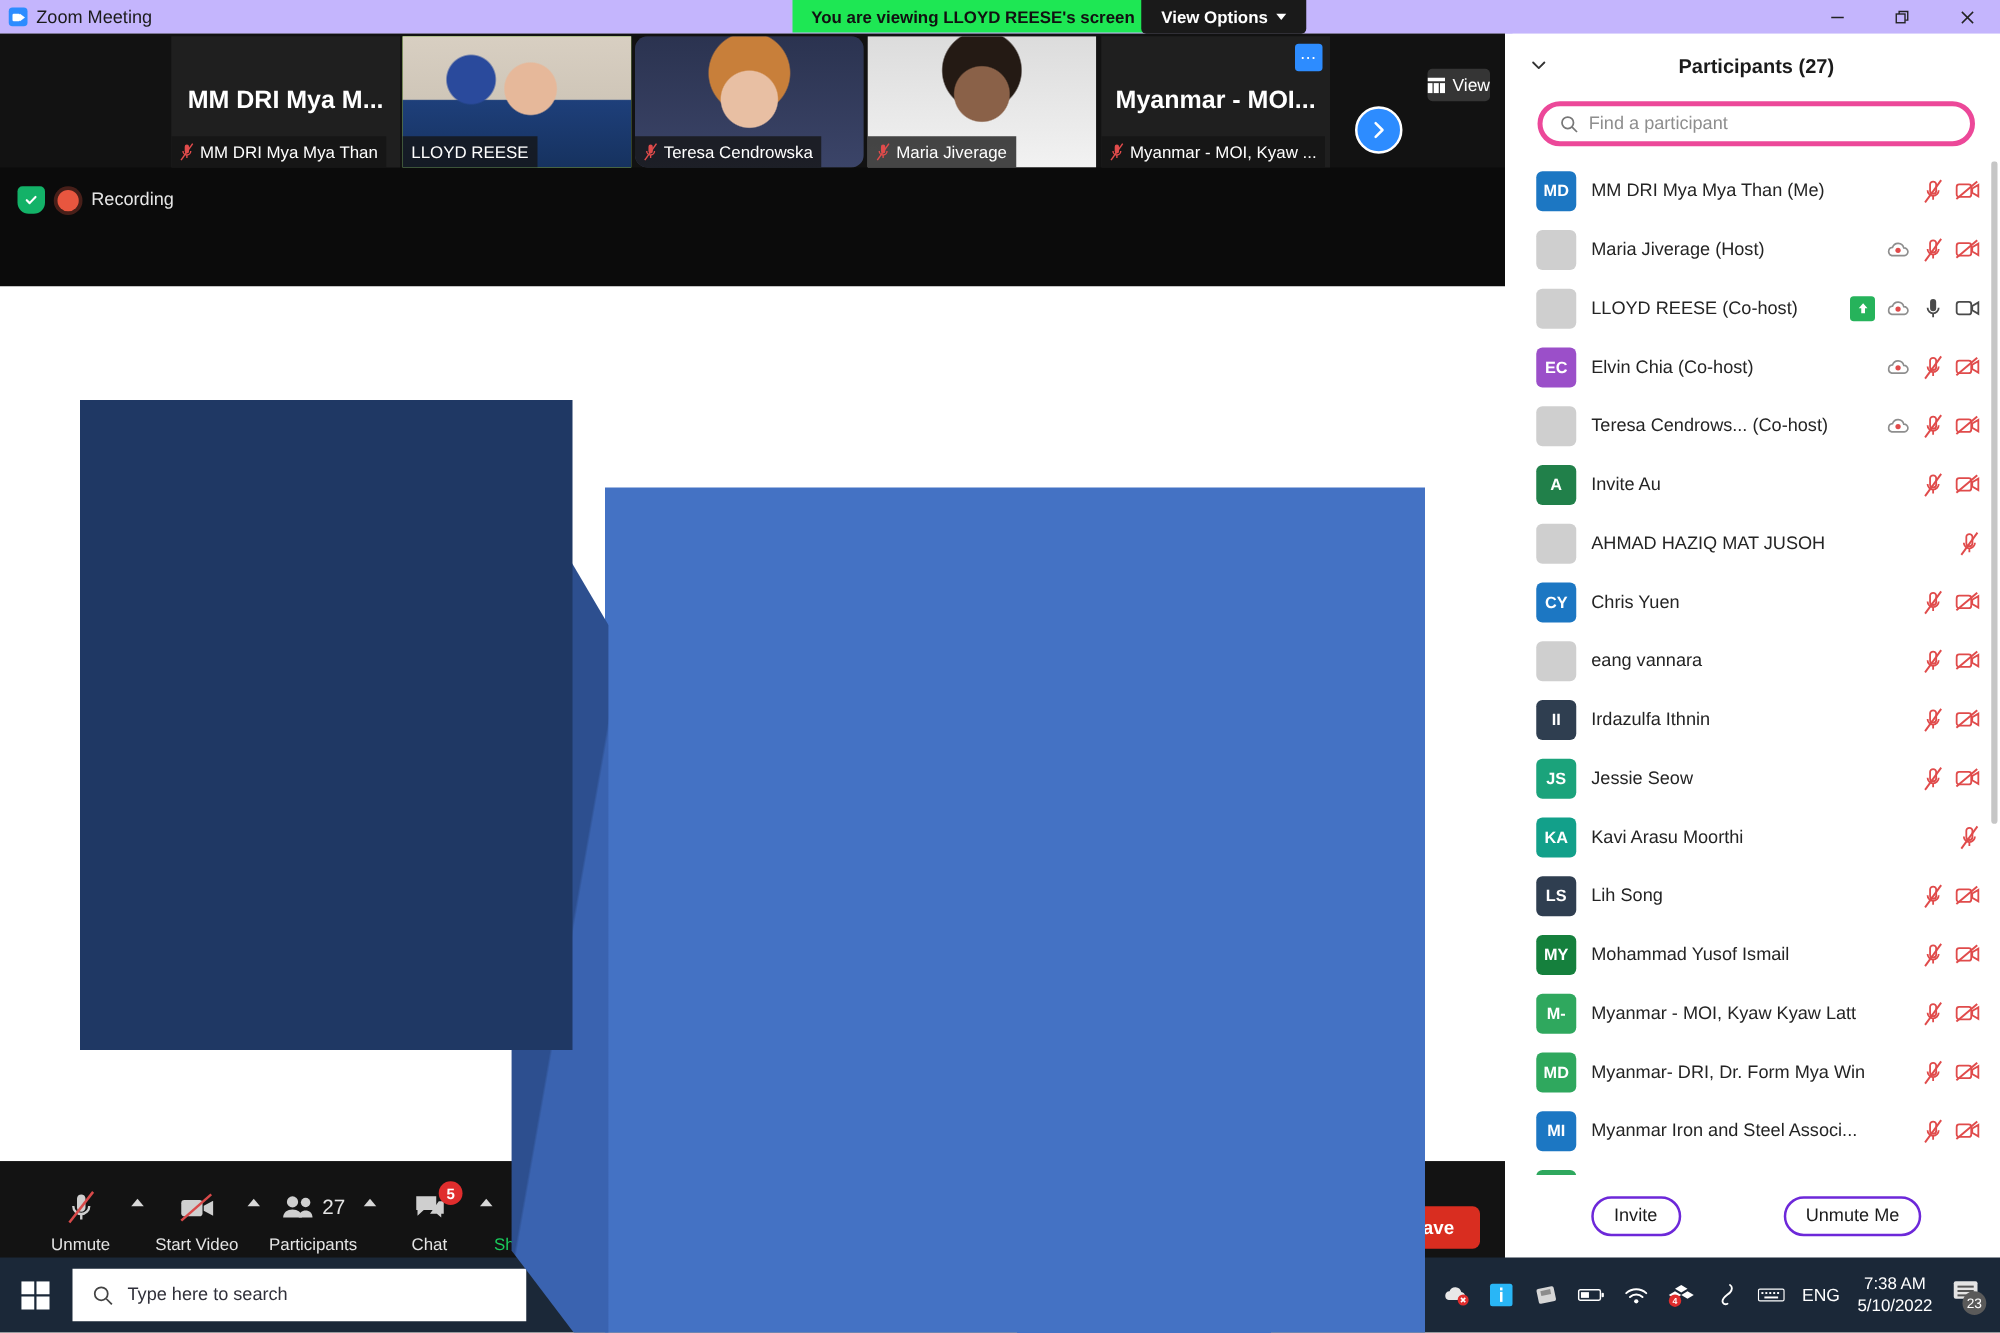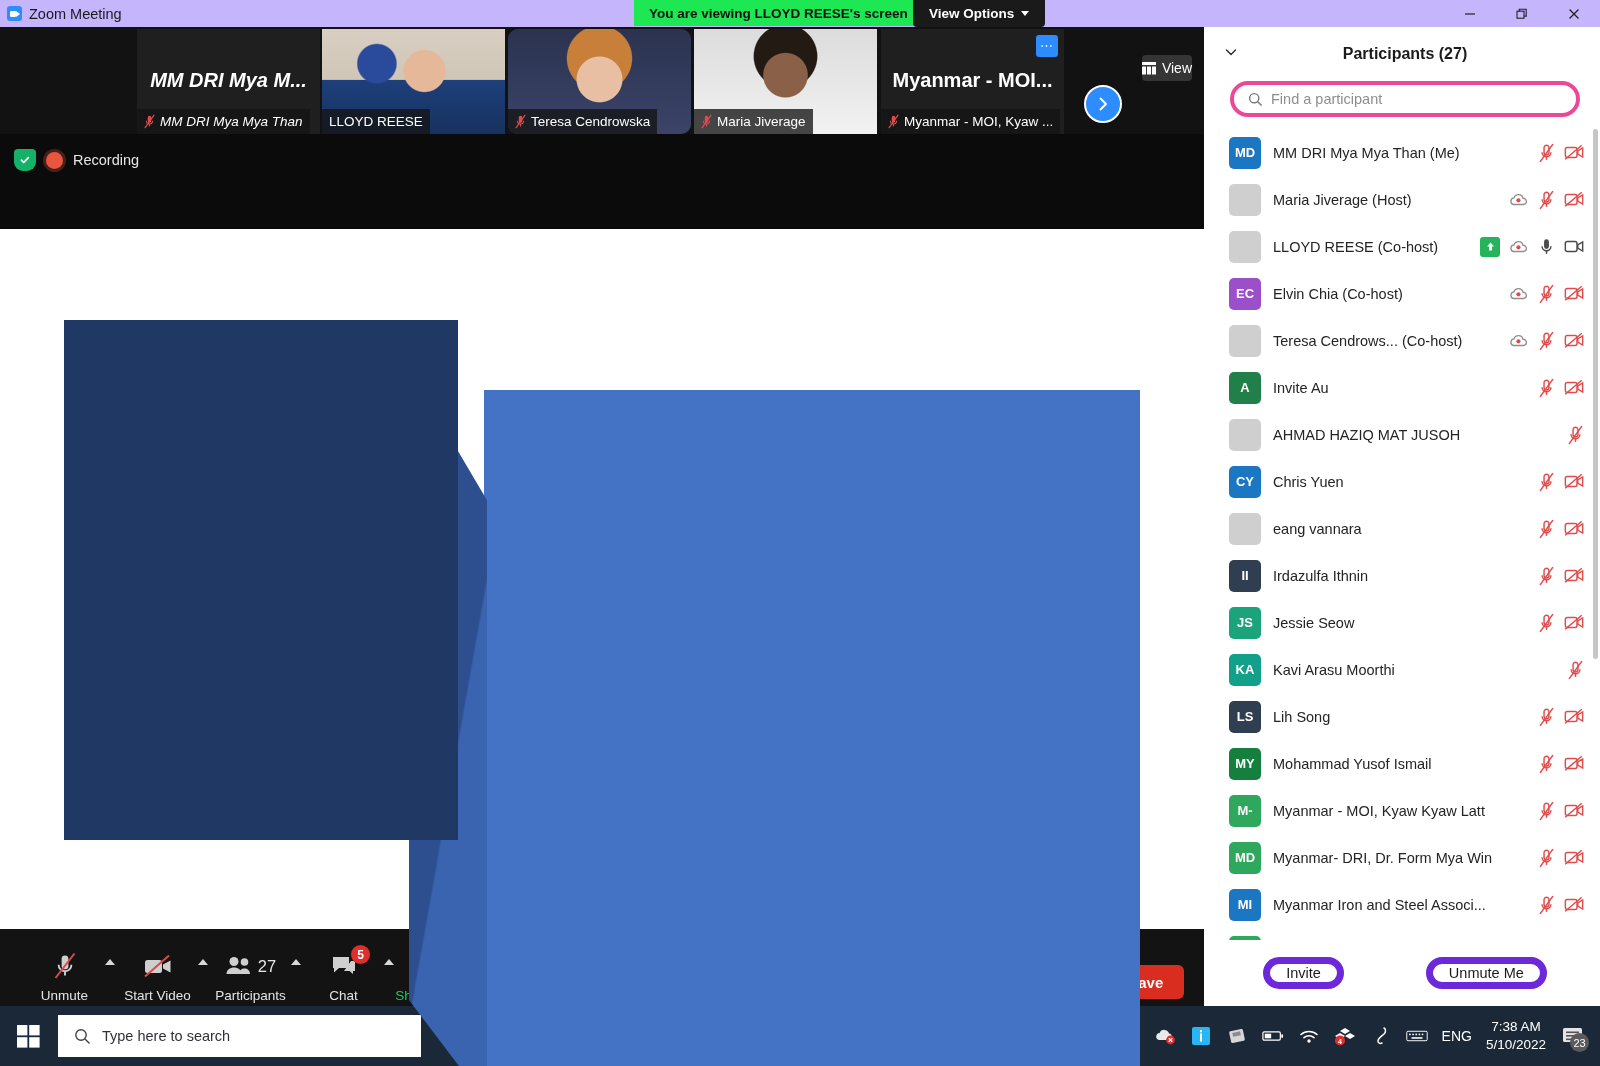--- a/index.html
+++ b/index.html
@@ -62,21 +62,21 @@
 
   
   .strip {
     position: absolute; left: 0; top: 0; width: 1204px; height: 107px;
     background: #121212;
   }
   .thumb {
     position: absolute; top: 2px; height: 105px; width: 183px;
     background: #1f1f1f; overflow: hidden;
   }
-  .thumb.t0 { left: 137px; font-style: italic; }
+  .thumb.t0 { left: 137px; }
   .thumb.t1 { left: 322px; }
   .thumb.t2 { left: 508px; border-radius: 10px; }
   .thumb.t3 { left: 694px; }
   .thumb.t4 { left: 881px; }
   .thumb.active { outline: 2px solid #9BD35A; outline-offset: -2px; }
 
   .thumb-name-big {
     position: absolute; left: 0; right: 0; top: 40px; text-align: center;
     color: #fff; font-size: 20px; font-weight: bold;
     white-space: nowrap; overflow: hidden;
@@ -281,21 +281,21 @@
   }
   .scroll-thumb {
     position: absolute; right: 2px; top: 0px; width: 5px; height: 530px;
     background: #c6c6c6; border-radius: 3px;
   }
   .panel-foot {
     height: 66px; flex: none; display: flex; align-items: center;
     justify-content: center; gap: 82px; border-top: 0;
   }
   .pbtn {
-    min-width: 72px; height: 32px; border: 7px solid #6d28d9;
+    min-width: 72px; height: 32px; border: 2px solid #6d28d9;
     border-radius: 16px; background: #fff; font-size: 14.5px;
     color: #1b1b1b; font-family: inherit; padding: 0 16px;
   }
 
   
   .taskbar {
     position: absolute; left: 0; bottom: 0; width: 1600px; height: 60px;
     background: #1b2838; display: flex; align-items: center;
   }
   .start-btn {
@@ -322,21 +322,21 @@
     padding-right: 14px;
   }
   .tray-ic { width: 22px; height: 22px; display: flex; align-items: center;
     justify-content: center; position: relative; }
   .tray-lang { color: #fff; font-size: 14px; }
   .tray-clock {
     color: #fff; font-size: 13.5px; line-height: 1.35; text-align: center;
   }
   .tray-notif {
     width: 26px; height: 26px; position: relative;
-    display: flex; align-items: center; justify-content: center;
+    display: flex; align-items: flex-start; justify-content: center;
   }
   .notif-count {
     position: absolute; right: -3px; bottom: -3px; width: 19px; height: 19px;
     background: #5a5a5a; color: #fff; border-radius: 50%; font-size: 11px;
     display: flex; align-items: center; justify-content: center;
   }
 </style>
 </head>
 <body>
 

